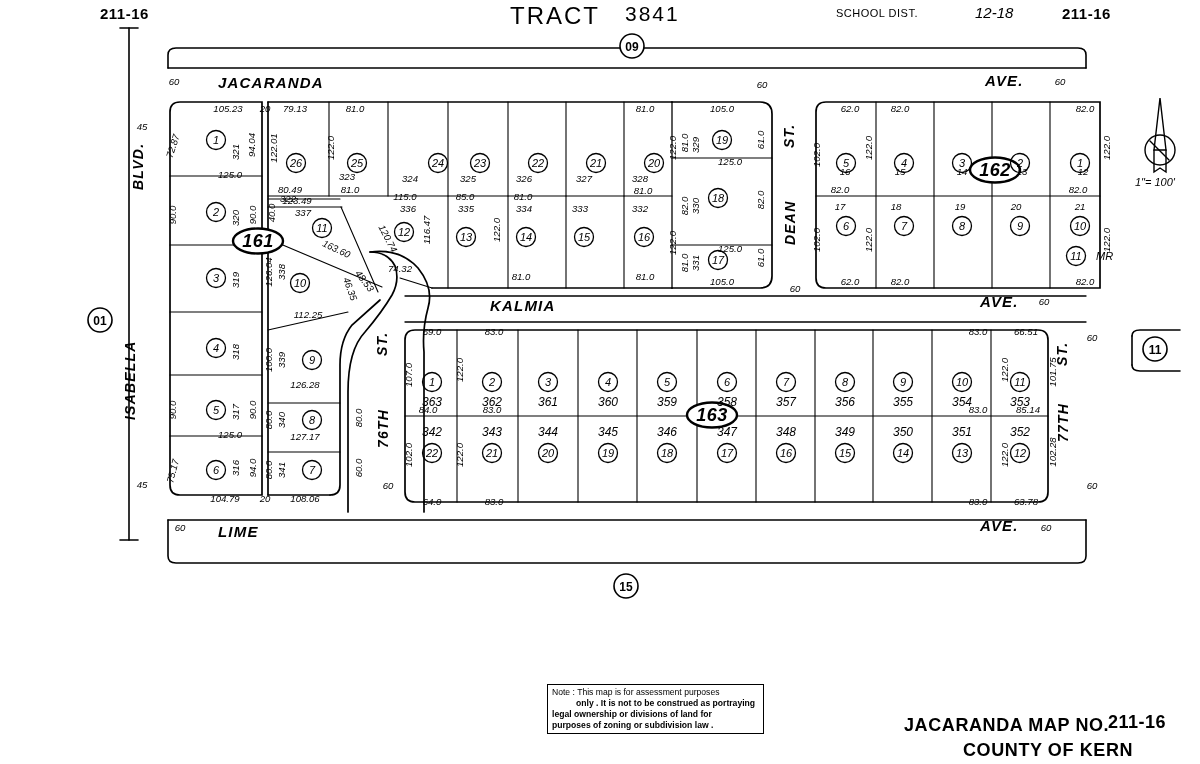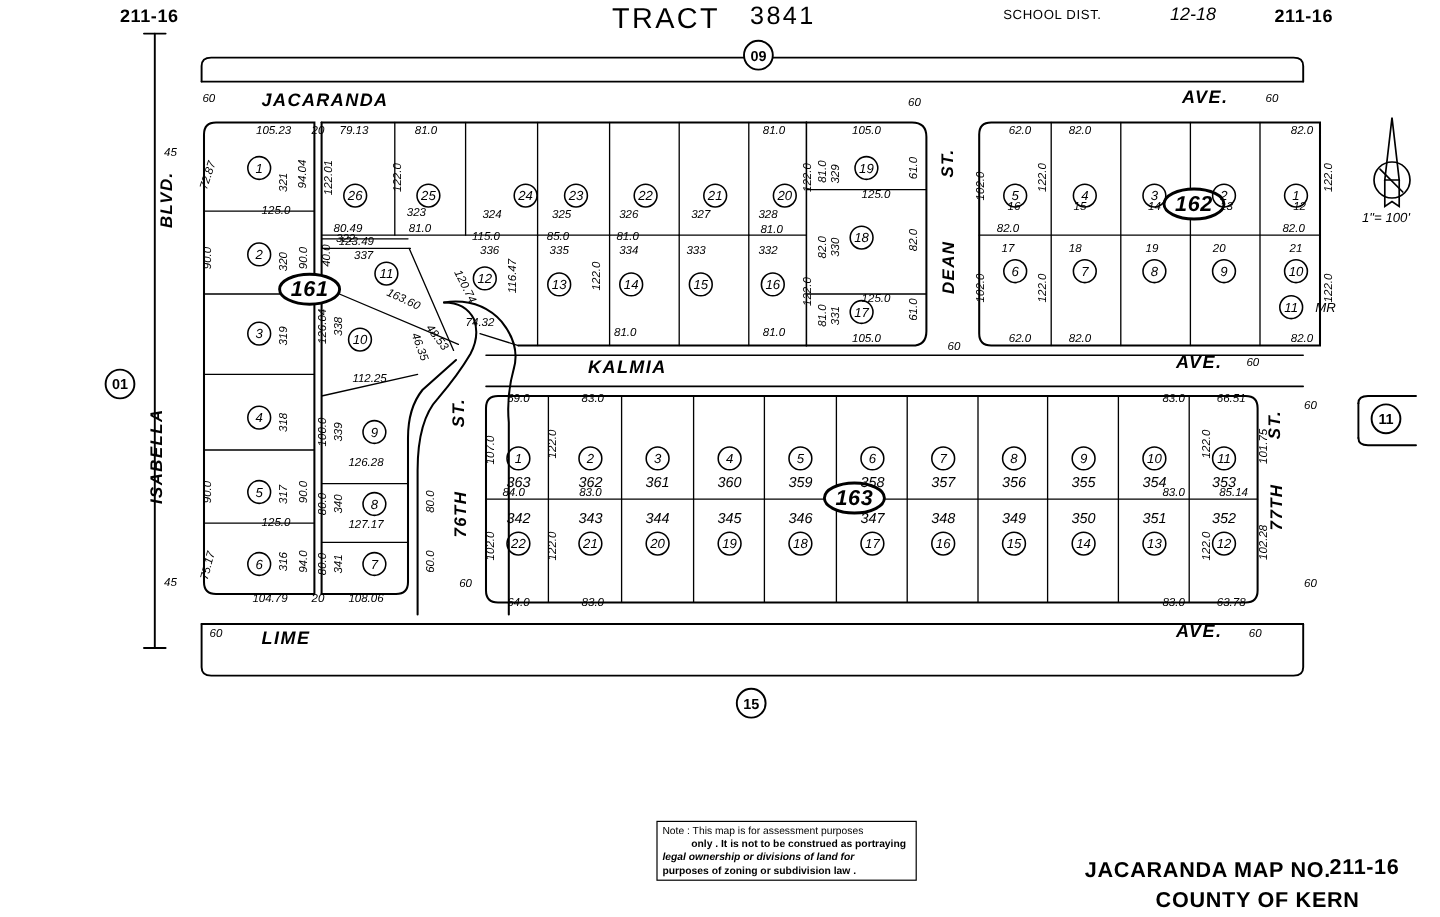--- a/index.html
+++ b/index.html
@@ -22,21 +22,21 @@
 
   <div class="abs" style="left:836px;top:7px;font-size:11px;letter-spacing:.5px;">SCHOOL  DIST.</div>
 
   <div class="abs" style="left:975px;top:4px;font-size:15px;font-style:italic;">12-18</div>
 
   <div class="abs" style="left:1062px;top:5px;font-size:15px;font-weight:700;letter-spacing:.5px;">211-16</div>
 
   <div class="abs" style="left:547px;top:684px;width:215px;height:48px;border:1.6px solid #000;"></div>
   <div class="abs" style="left:552px;top:687px;font-size:8.6px;font-weight:400;text-align:right;">Note : This map is for assessment purposes</div>
   <div class="abs" style="left:552px;top:698px;font-size:8.6px;font-weight:700;margin-left:24px;">only . It is not to be construed as portraying</div>
-  <div class="abs" style="left:552px;top:709px;font-size:8.6px;font-weight:700;font-style:italic;">legal ownership or divisions of land for</div>
+  <div class="abs" style="left:552px;top:709px;font-size:8.6px;font-weight:700;">legal ownership or divisions of land for</div>
   <div class="abs" style="left:552px;top:720px;font-size:8.6px;font-weight:700;">purposes of zoning or subdivision law .</div>
 
   <div class="abs" style="left:904px;top:715px;font-size:18px;font-weight:700;letter-spacing:.6px;">JACARANDA MAP NO.</div>
   <div class="abs" style="left:1108px;top:712px;font-size:18px;font-weight:700;letter-spacing:.5px;">211-16</div>
   <div class="abs" style="left:963px;top:740px;font-size:18px;font-weight:700;letter-spacing:.6px;">COUNTY OF KERN</div>
 
   <div class="abs" style="left:1135px;top:176px;font-size:11px;font-style:italic;">1"= 100'</div>
 
   <svg id="map-svg" viewBox="0 0 1200 764">
     <g id="static-lines" fill="none" stroke="#000" stroke-linecap="round">

